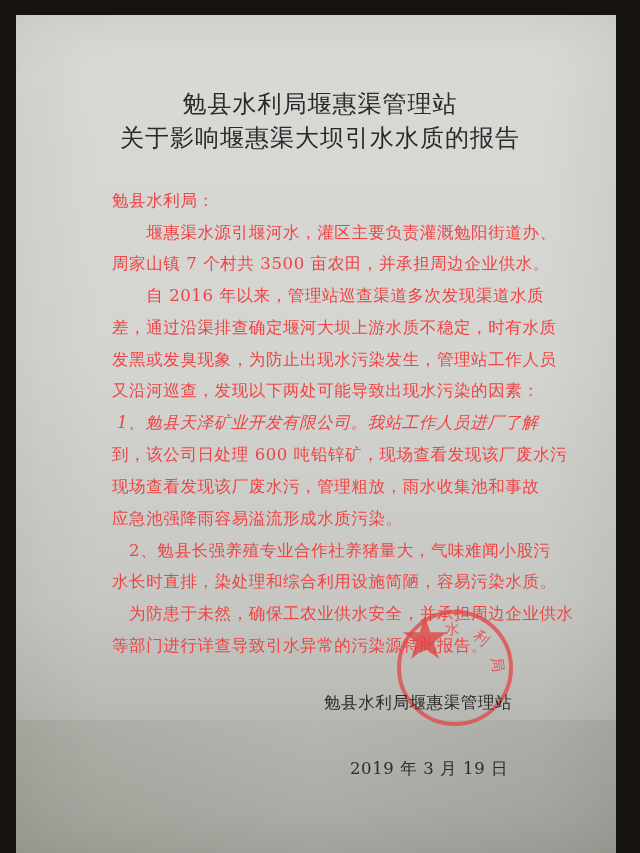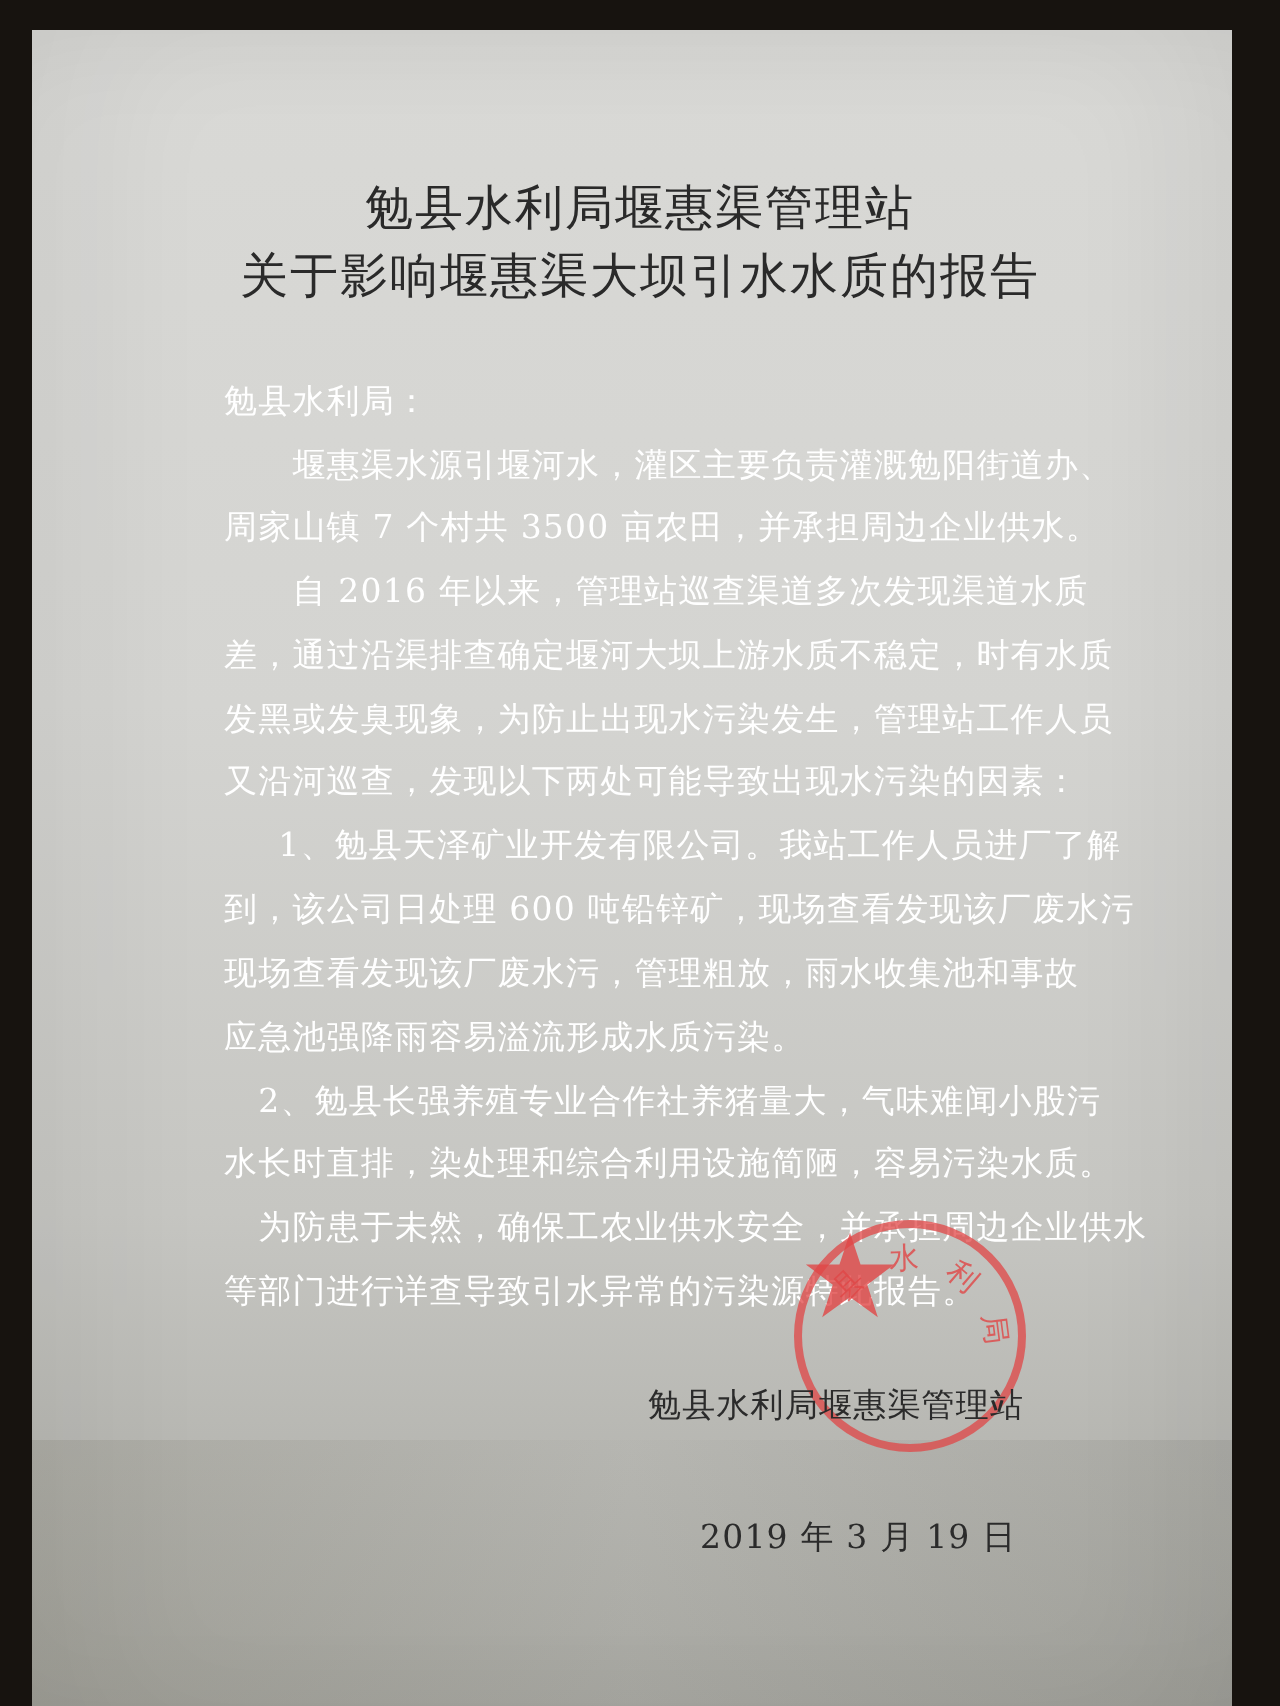--- a/index.html
+++ b/index.html
@@ -20,21 +20,21 @@
       content: ""; position: absolute; left: 0; right: 0; bottom: 0; height: 140px;
       background: linear-gradient(90deg, rgba(130,128,115,0.25), rgba(170,170,165,0.1) 50%, rgba(120,120,112,0.2));
     }
     .title {
       position: absolute; left: 0; width: 640px; text-align: center;
       color: #2a2a2a; font-size: 24px; letter-spacing: 1px;
     }
     .title-1 { top: 88px; }
     .title-2 { top: 122px; }
     .line {
-      position: absolute; color: #ffffff; font-size: 16.5px; white-space: nowrap;
+      position: absolute; color: #ef4444; font-size: 16.5px; white-space: nowrap;
       letter-spacing: 0.6px;
     }
     .sig {
       position: absolute; color: #2b2b2b; font-size: 16.5px; white-space: nowrap; letter-spacing: 0.6px;
     }
     .stamp {
       position: absolute; left: 397px; top: 610px; width: 116px; height: 116px;
       border-radius: 50%;
       border: 4px solid rgba(224, 70, 70, 0.75);
       box-sizing: border-box;
@@ -53,21 +53,21 @@
 <div class="title title-2">关于影响堰惠渠大坝引水水质的报告</div>
 
 <div class="line" style="left:112px; top:190px;">勉县水利局：</div>
 
 <div class="line" style="left:112px; top:222px;">　　堰惠渠水源引堰河水，灌区主要负责灌溉勉阳街道办、</div>
 <div class="line" style="left:112px; top:253px;">周家山镇 7 个村共 3500 亩农田，并承担周边企业供水。</div>
 <div class="line" style="left:112px; top:285px;">　　自 2016 年以来，管理站巡查渠道多次发现渠道水质</div>
 <div class="line" style="left:112px; top:317px;">差，通过沿渠排查确定堰河大坝上游水质不稳定，时有水质</div>
 <div class="line" style="left:112px; top:349px;">发黑或发臭现象，为防止出现水污染发生，管理站工作人员</div>
 <div class="line" style="left:112px; top:380px;">又沿河巡查，发现以下两处可能导致出现水污染的因素：</div>
-<div class="line" style="left:122px; top:412px;">　1、勉县天泽矿业开发有限公司。我站工作人员进厂了解</div>
+<div class="line" style="left:100px; top:412px;font-style:italic;">　1、勉县天泽矿业开发有限公司。我站工作人员进厂了解</div>
 <div class="line" style="left:112px; top:444px;">到，该公司日处理 600 吨铅锌矿，现场查看发现该厂废水污</div>
 <div class="line" style="left:112px; top:476px;">现场查看发现该厂废水污，管理粗放，雨水收集池和事故</div>
 <div class="line" style="left:112px; top:508px;">应急池强降雨容易溢流形成水质污染。</div>
 <div class="line" style="left:112px; top:540px;">　2、勉县长强养殖专业合作社养猪量大，气味难闻小股污</div>
 <div class="line" style="left:112px; top:571px;">水长时直排，染处理和综合利用设施简陋，容易污染水质。</div>
 <div class="line" style="left:112px; top:603px;">　为防患于未然，确保工农业供水安全，并承担周边企业供水</div>
 <div class="line" style="left:112px; top:635px;">等部门进行详查导致引水异常的污染源特此报告。</div>
 
 <div class="stamp">
   <svg width="108" height="108" viewBox="0 0 108 108">

